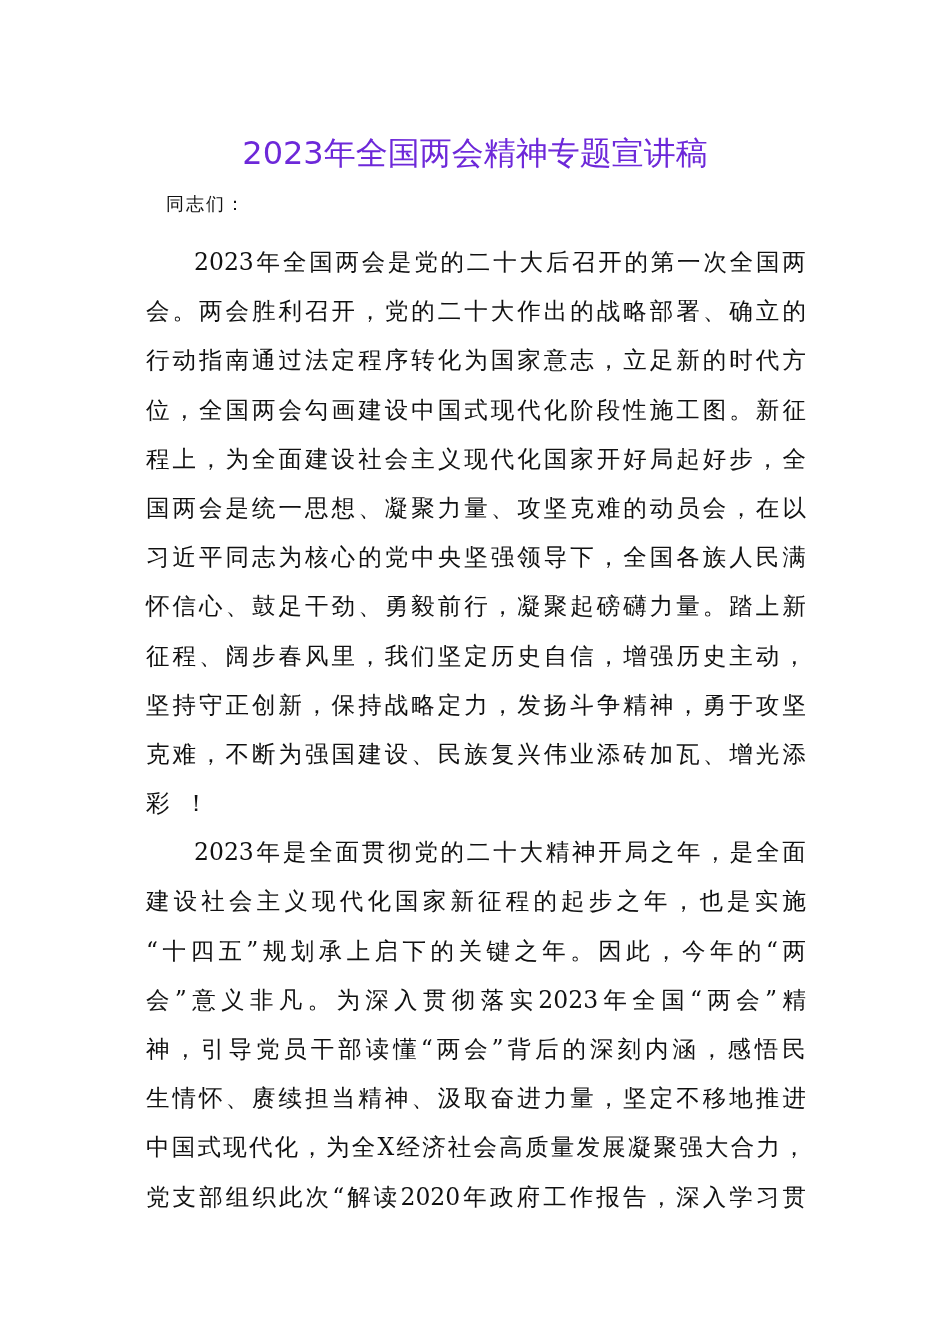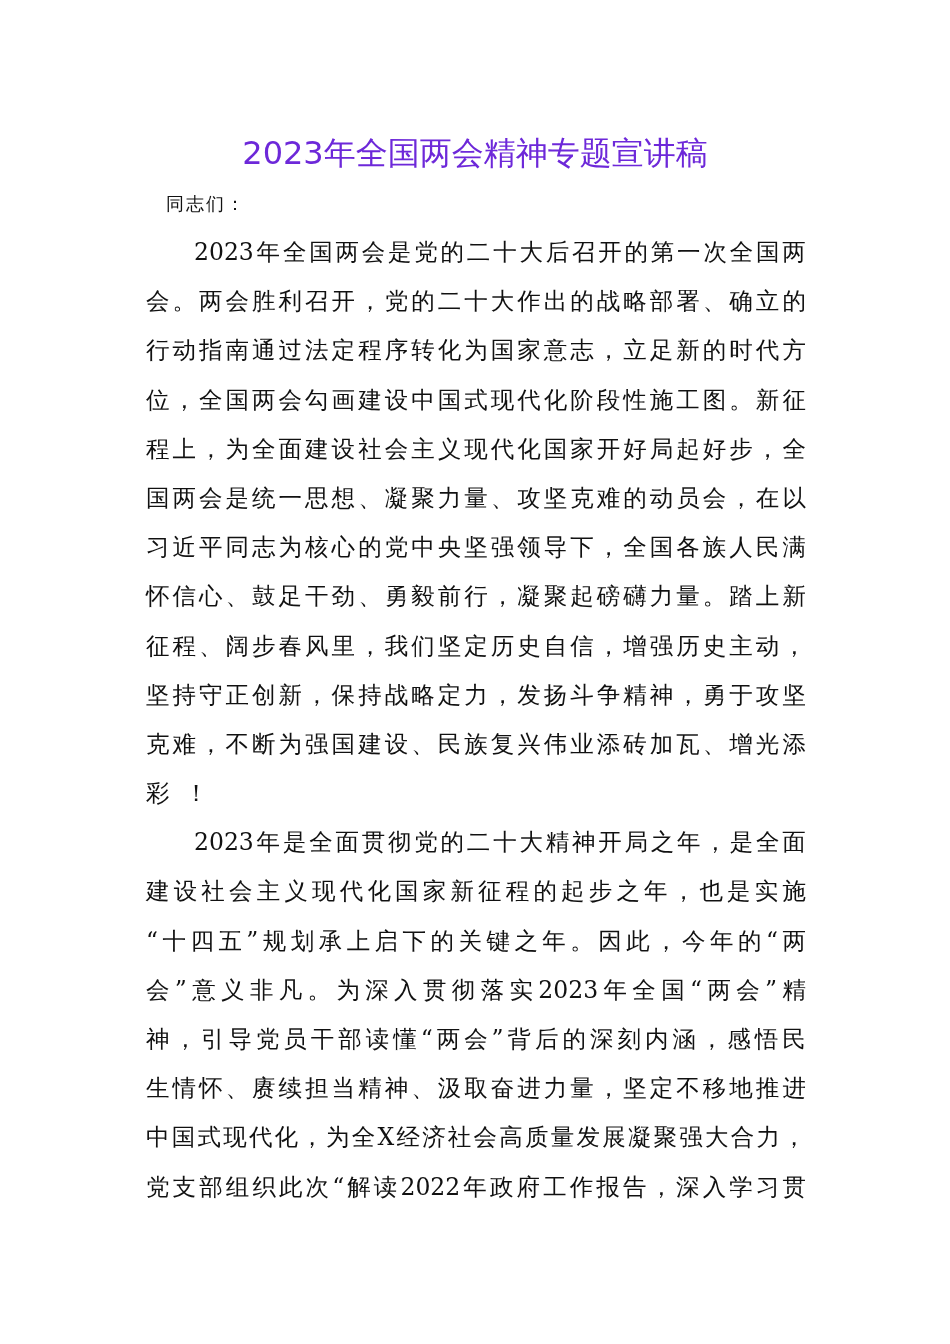--- a/index.html
+++ b/index.html
@@ -2,21 +2,21 @@
 <html><head>
 <meta charset="utf-8">
 <style>
   html, body { margin: 0; padding: 0; background: #ffffff; }
   body { width: 950px; height: 1344px; position: relative; overflow: hidden;
          font-family: "DejaVu Serif", "Liberation Serif", serif; color: #111; }
   .page { position: absolute; left: 0; top: 0; width: 950px; height: 1344px; background: #fff; }
   .title { position: absolute; left: 0; width: 950px; top: 128px; text-align: center;
            font-family: "DejaVu Sans", "Liberation Sans", sans-serif; font-size: 32px; line-height: 50px; color: #6d28d9; }
   .greeting { position: absolute; left: 146px; top: 184px; font-size: 18px; line-height: 40px; letter-spacing: 2px; margin-left: 20px; }
-  .body-lines { position: absolute; left: 146px; top: 228px; width: 660px; }
+  .body-lines { position: absolute; left: 146px; top: 238px; width: 660px; }
   .line { height: 49.2px; line-height: 49.2px; font-size: 23.5px; white-space: nowrap;
           display: flex; justify-content: space-between; }
   .line.last { justify-content: flex-start; letter-spacing: 15px; }
   .line.indent { padding-left: 48px; }
   .line span.c { display: inline-block; }
 </style>
 </head>
 <body>
 
 <div class="page">
@@ -509,21 +509,21 @@
         <span class="c">党</span>
         <span class="c">支</span>
         <span class="c">部</span>
         <span class="c">组</span>
         <span class="c">织</span>
         <span class="c">此</span>
         <span class="c">次</span>
         <span class="c">“</span>
         <span class="c">解</span>
         <span class="c">读</span>
-        <span class="c">2022</span>
+        <span class="c">2020</span>
         <span class="c">年</span>
         <span class="c">政</span>
         <span class="c">府</span>
         <span class="c">工</span>
         <span class="c">作</span>
         <span class="c">报</span>
         <span class="c">告</span>
         <span class="c">，</span>
         <span class="c">深</span>
         <span class="c">入</span>

